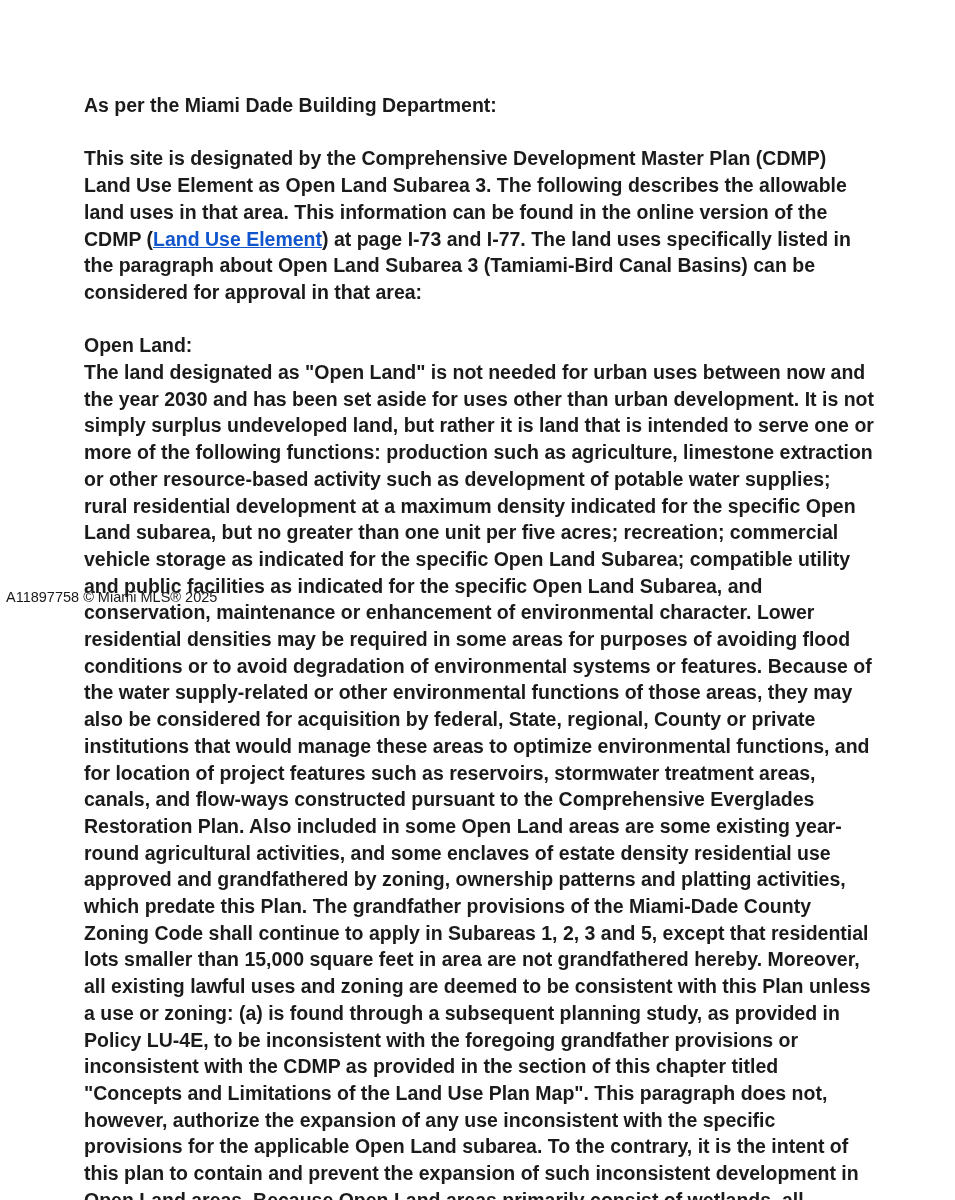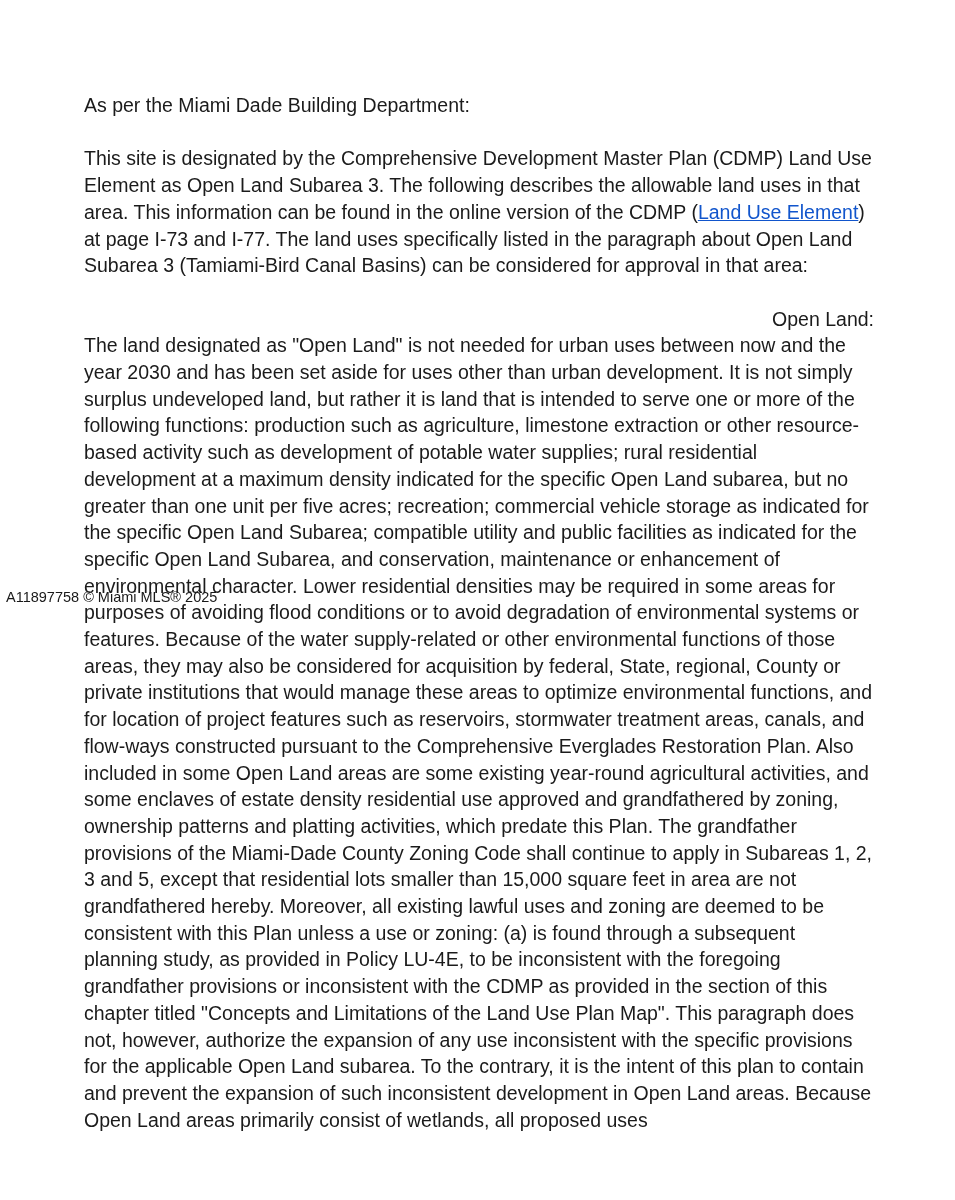--- a/index.html
+++ b/index.html
@@ -20,30 +20,30 @@
     left: 84px;
     top: 92px;
     width: 790px;
     font-size: 19.5px;
     line-height: 26.7px;
     color: #1b1b1b;
     letter-spacing: 0px;
   }
   .content p {
     margin: 0 0 26.7px 0;
+    font-weight: bold;
   }
   .doc-link {
     color: #1155cc;
     text-decoration: underline;
     cursor: pointer;
     text-align: right;
   }
   .block {
     display: block;
-    text-align: right;
   }
   .watermark {
     position: absolute;
     left: 6px;
     top: 588px;
     font-size: 14.5px;
     line-height: 18px;
     color: #000000;
     opacity: 0.9;
     pointer-events: none;

